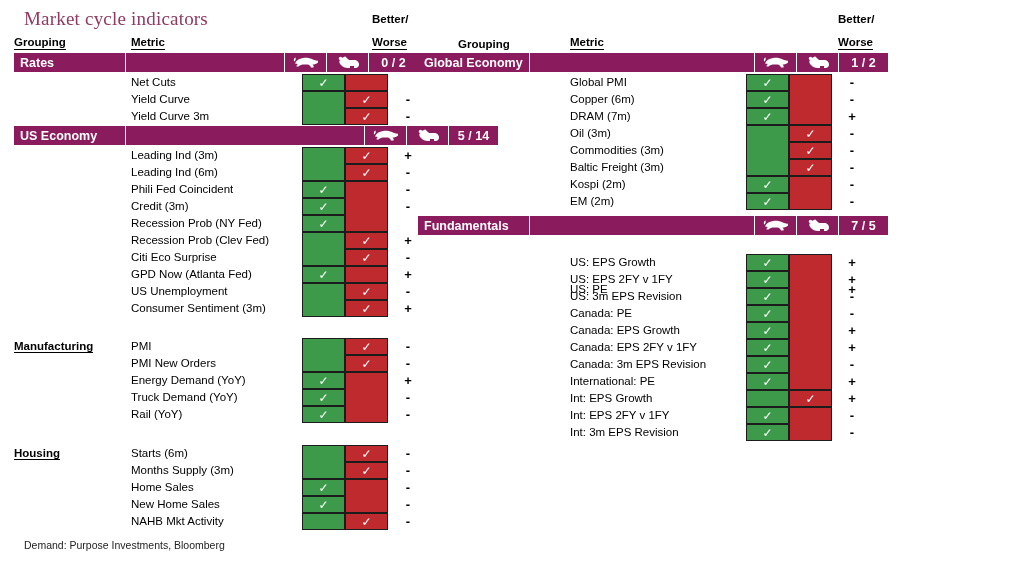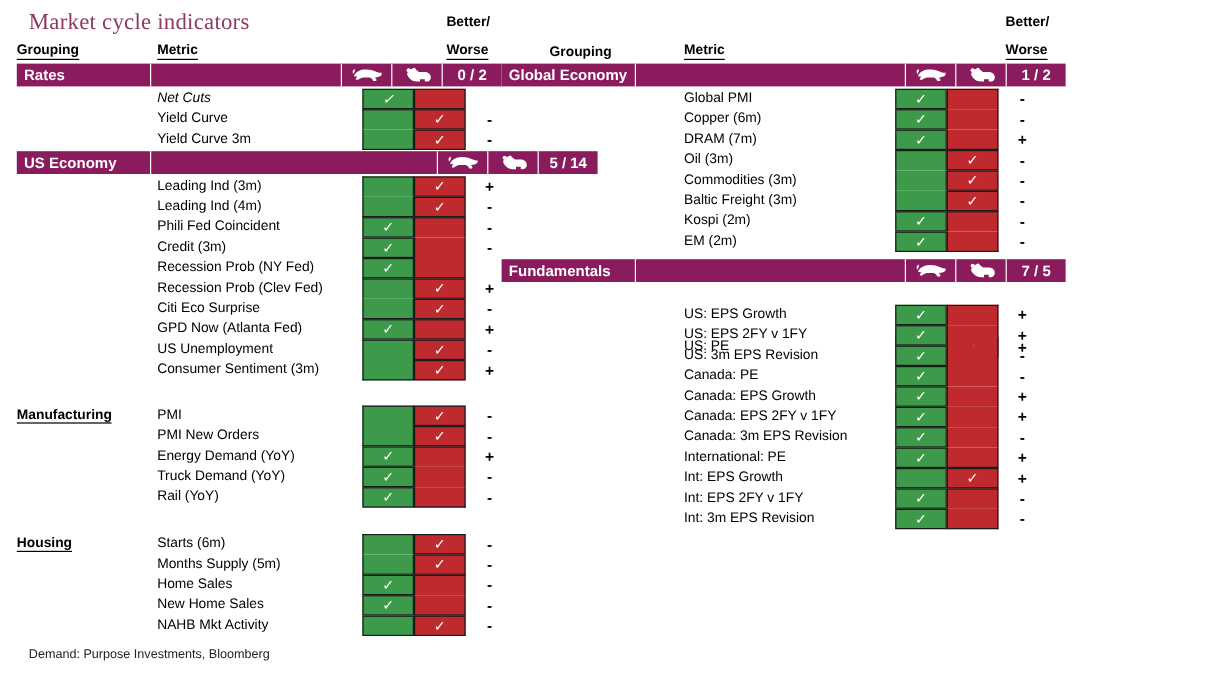--- a/index.html
+++ b/index.html
@@ -196,21 +196,21 @@
         </div>
         <div class="gb-icon">
           <svg width="24" height="14" viewBox="0 0 48 28" aria-hidden="true">
             <path fill="#ffffff" d="M10 8 C10 4 14 2 18 3 C22 4 24 6 26 8 L36 8 C42 8 46 12 46 17 C46 21 43 24 39 24 L36 24 L36 20 L28 20 L28 24 L24 24 C18 24 13 22 10 18 C7 15 6 12 7 9 Z"></path>
             <circle fill="#ffffff" cx="9" cy="5" r="3.4"></circle>
             <circle fill="#ffffff" cx="18" cy="4" r="3"></circle>
           </svg>
         </div>
         <div class="gb-score">0 / 2</div>
       </div>
-      <div class="metric-row" style="left:0px; top:74px; width:404px;font-style:italic;">
+      <div class="metric-row" style="left:0px; top:74px; width:404px;">
         <span class="metric-name" style="left:117px;">Net Cuts</span>
         <div class="cell cell-bull bordered" style="left:288px; width:43px;">
           <span class="check">✓</span>
         </div>
         <div class="cell cell-bear bordered" style="left:331px; width:43px;"></div>
         <div class="delta" style="left:374px; width:40px;"></div>
       </div>
       <div class="metric-row" style="left:0px; top:91px; width:404px;">
         <span class="metric-name" style="left:117px;">Yield Curve</span>
         <div class="cell cell-bull bordered nb-bottom" style="left:288px; width:43px;"></div>
@@ -247,21 +247,21 @@
       </div>
       <div class="metric-row" style="left:0px; top:147px; width:404px;">
         <span class="metric-name" style="left:117px;">Leading Ind (3m)</span>
         <div class="cell cell-bull bordered nb-bottom" style="left:288px; width:43px;"></div>
         <div class="cell cell-bear bordered" style="left:331px; width:43px;">
           <span class="check">✓</span>
         </div>
         <div class="delta" style="left:374px; width:40px;">+</div>
       </div>
       <div class="metric-row" style="left:0px; top:164px; width:404px;">
-        <span class="metric-name" style="left:117px;">Leading Ind (4m)</span>
+        <span class="metric-name" style="left:117px;">Leading Ind (6m)</span>
         <div class="cell cell-bull bordered nb-top" style="left:288px; width:43px;"></div>
         <div class="cell cell-bear bordered" style="left:331px; width:43px;">
           <span class="check">✓</span>
         </div>
         <div class="delta" style="left:374px; width:40px;">-</div>
       </div>
       <div class="metric-row" style="left:0px; top:181px; width:404px;">
         <span class="metric-name" style="left:117px;">Phili Fed Coincident</span>
         <div class="cell cell-bull bordered" style="left:288px; width:43px;">
           <span class="check">✓</span>
@@ -369,21 +369,21 @@
       <div class="subgroup-label" style="left:0px; top:447px;">Housing</div>
       <div class="metric-row" style="left:0px; top:445px; width:404px;">
         <span class="metric-name" style="left:117px;">Starts (6m)</span>
         <div class="cell cell-bull bordered nb-bottom" style="left:288px; width:43px;"></div>
         <div class="cell cell-bear bordered" style="left:331px; width:43px;">
           <span class="check">✓</span>
         </div>
         <div class="delta" style="left:374px; width:40px;">-</div>
       </div>
       <div class="metric-row" style="left:0px; top:462px; width:404px;">
-        <span class="metric-name" style="left:117px;">Months Supply (5m)</span>
+        <span class="metric-name" style="left:117px;">Months Supply (3m)</span>
         <div class="cell cell-bull bordered nb-top" style="left:288px; width:43px;"></div>
         <div class="cell cell-bear bordered" style="left:331px; width:43px;">
           <span class="check">✓</span>
         </div>
         <div class="delta" style="left:374px; width:40px;">-</div>
       </div>
       <div class="metric-row" style="left:0px; top:479px; width:404px;">
         <span class="metric-name" style="left:117px;">Home Sales</span>
         <div class="cell cell-bull bordered" style="left:288px; width:43px;">
           <span class="check">✓</span>

